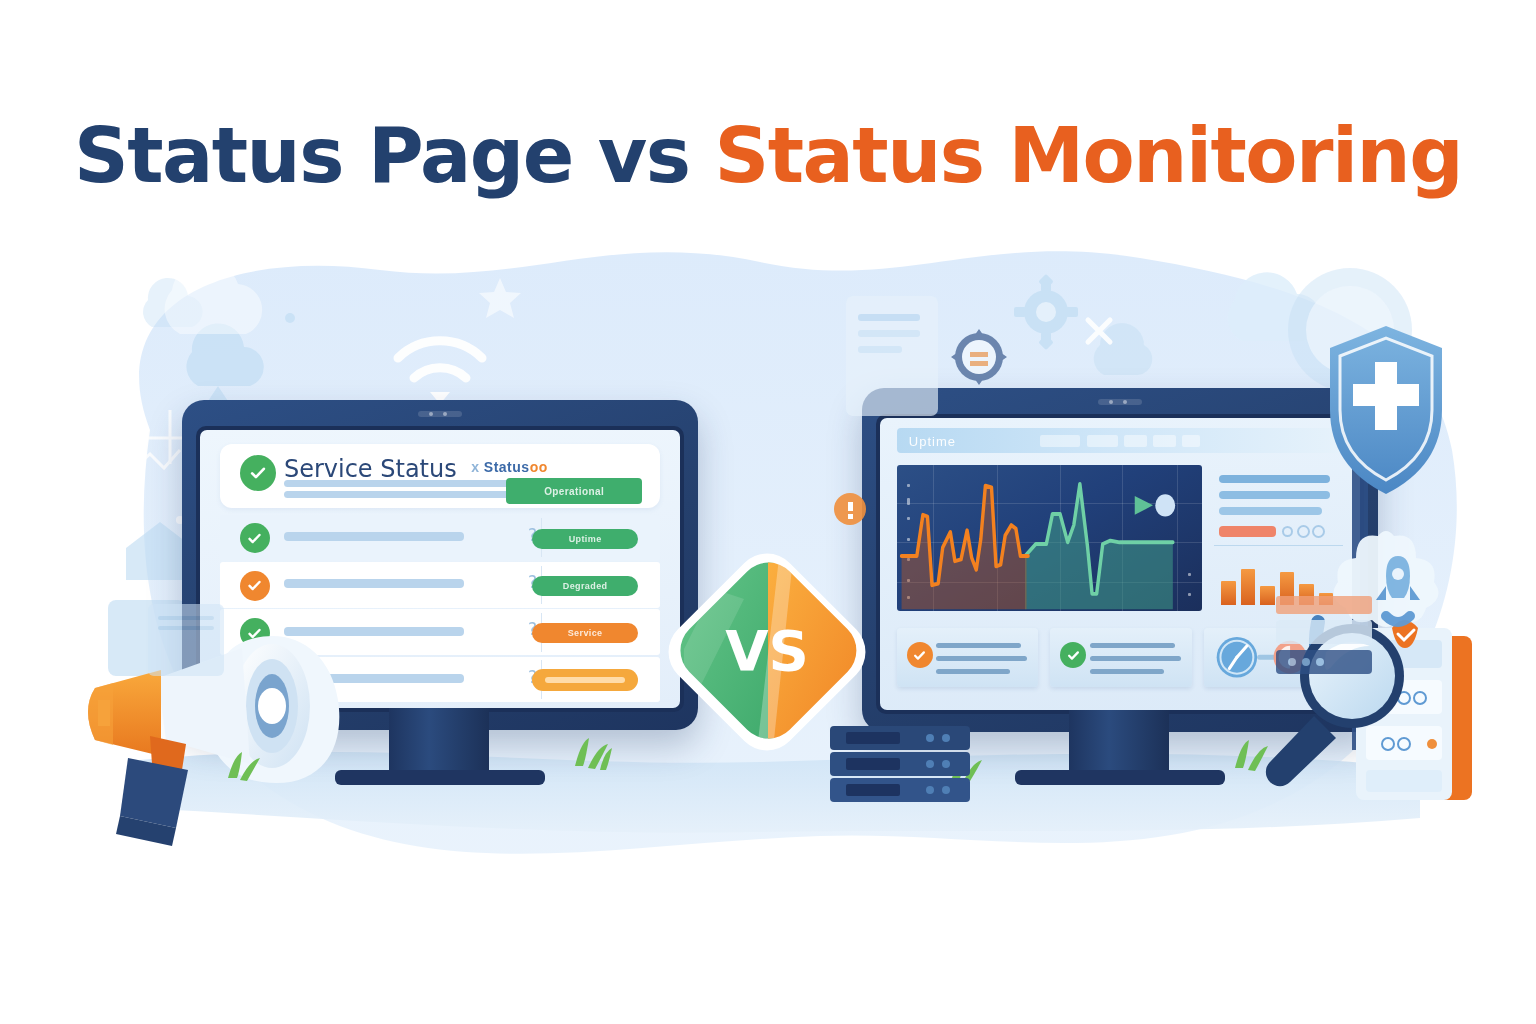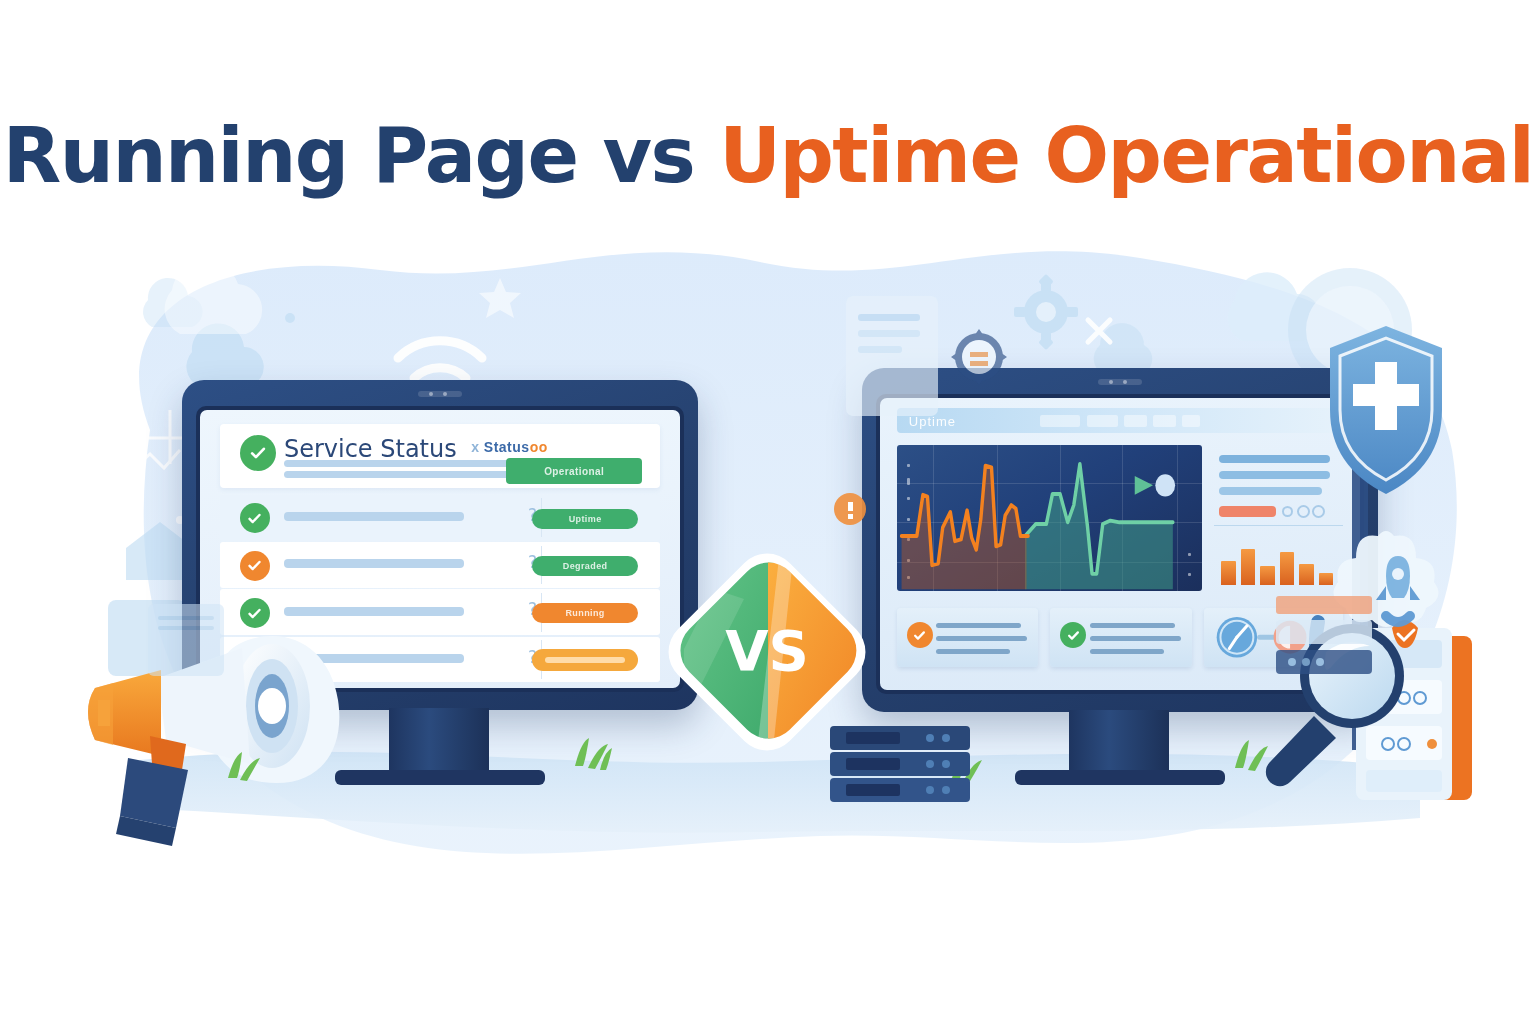--- a/index.html
+++ b/index.html
@@ -18,21 +18,21 @@
   }
   .title {
     font-family:"DejaVu Sans", sans-serif;
     font-size:76px; font-weight:700; letter-spacing:-1.5px;
     line-height:1;
   }
   .t-navy { color:#23416e; }
   .t-orange { color:#e8601f; }
 
   
-  .monitor { position:absolute; }
+  .monitor { position:absolute;margin-top:20px; }
   .bezel {
     position:absolute; inset:0;
     background:linear-gradient(160deg,#2d4f85 0%,#25406d 55%,#1e3560 100%);
     border-radius:22px;
     box-shadow:0 16px 34px rgba(30,53,96,.26);
   }
   .bezel-inner {
     position:absolute; left:14px; right:14px; top:26px; bottom:18px;
     background:#1b3059; border-radius:10px; overflow:hidden;
   }
@@ -45,21 +45,21 @@
   }
   .cam::before { left:11px; } .cam::after { left:25px; }
 
   .stand-neck { position:absolute; background:linear-gradient(90deg,#1e3560,#2b4b7e 40%,#1c3158); }
   .stand-base { position:absolute; background:#1f3561; border-radius:6px; }
 
   
   .sp-screen { background:linear-gradient(175deg,#eef6fd 0%,#e3eefa 100%); }
   .sp-head {
     position:absolute; left:4.2%; right:4.2%; top:5%; height:23%;
-    background:#ffffff; border-radius:4px; box-shadow:0 2px 5px rgba(60,100,160,.08);
+    background:#ffffff; border-radius:12px; box-shadow:0 2px 5px rgba(60,100,160,.08);
   }
   .chk {
     border-radius:50%; display:flex; align-items:center; justify-content:center;
     color:#fff; font-weight:700;
   }
   .chk svg { display:block; }
   .sp-title {
     position:absolute; color:#2b4878; font-weight:400;
     font-family:"DejaVu Sans", sans-serif;
   }
@@ -121,21 +121,21 @@
   }
   .ic-line { position:absolute; height:5px; border-radius:3px; background:#7fa6c9; }
   svg { overflow:visible; }
 </style>
 </head>
 <body>
 
 <div id="stage">
 
   <div class="title-wrap">
-    <span class="title t-navy">Running Page vs </span><span class="title t-orange">Uptime Operational</span>
+    <span class="title t-navy">Status Page vs </span><span class="title t-orange">Status Monitoring</span>
   </div>
 
   <svg style="position:absolute;left:0;top:0;" width="1536" height="1024">
     <defs>
       <linearGradient id="blobG" x1="0" y1="0" x2="0" y2="1">
         <stop offset="0%" stop-color="#dbeafb"></stop>
           <stop offset="100%" stop-color="#e8f2fc"></stop>
       </linearGradient>
       <linearGradient id="groundG" x1="0" y1="0" x2="0" y2="1">
         <stop offset="0%" stop-color="#cfe4f6"></stop>
@@ -273,21 +273,21 @@
         <div class="sp-row" style="top:64.5%; height:16.5%;">
           <div class="rowbg white"></div>
           <div class="chk" style="position:absolute; left:4.5%; top:19%; width:30px; height:30px; background:#45b05f;">
             <svg width="17" height="17" viewBox="0 0 24 24">
                 <path d="M5 12.5 l4.5 4.5 L19 7" fill="none" stroke="#fff" stroke-width="3.4" stroke-linecap="round" stroke-linejoin="round"></path>
               </svg>
           </div>
           <div class="gline" style="left:14.5%; top:38%; width:41%; height:9px;"></div>
           <div class="qmark" style="left:70%; top:22%;">?</div>
           <div class="divcol" style="left:73%; top:8%; bottom:8%;"></div>
-          <div class="badge orange" style="right:5%; top:30%; width:24%; height:20px;">Running</div>
+          <div class="badge orange" style="right:5%; top:30%; width:24%; height:20px;">Service</div>
         </div>
 
         <div class="sp-row" style="top:81.5%; height:16.5%;">
           <div class="rowbg white"></div>
           <div class="chk" style="position:absolute; left:4.5%; top:19%; width:30px; height:30px; background:#45b05f;">
             <svg width="17" height="17" viewBox="0 0 24 24">
                 <path d="M5 12.5 l4.5 4.5 L19 7" fill="none" stroke="#fff" stroke-width="3.4" stroke-linecap="round" stroke-linejoin="round"></path>
               </svg>
           </div>
           <div class="gline" style="left:14.5%; top:38%; width:41%; height:9px;"></div>

